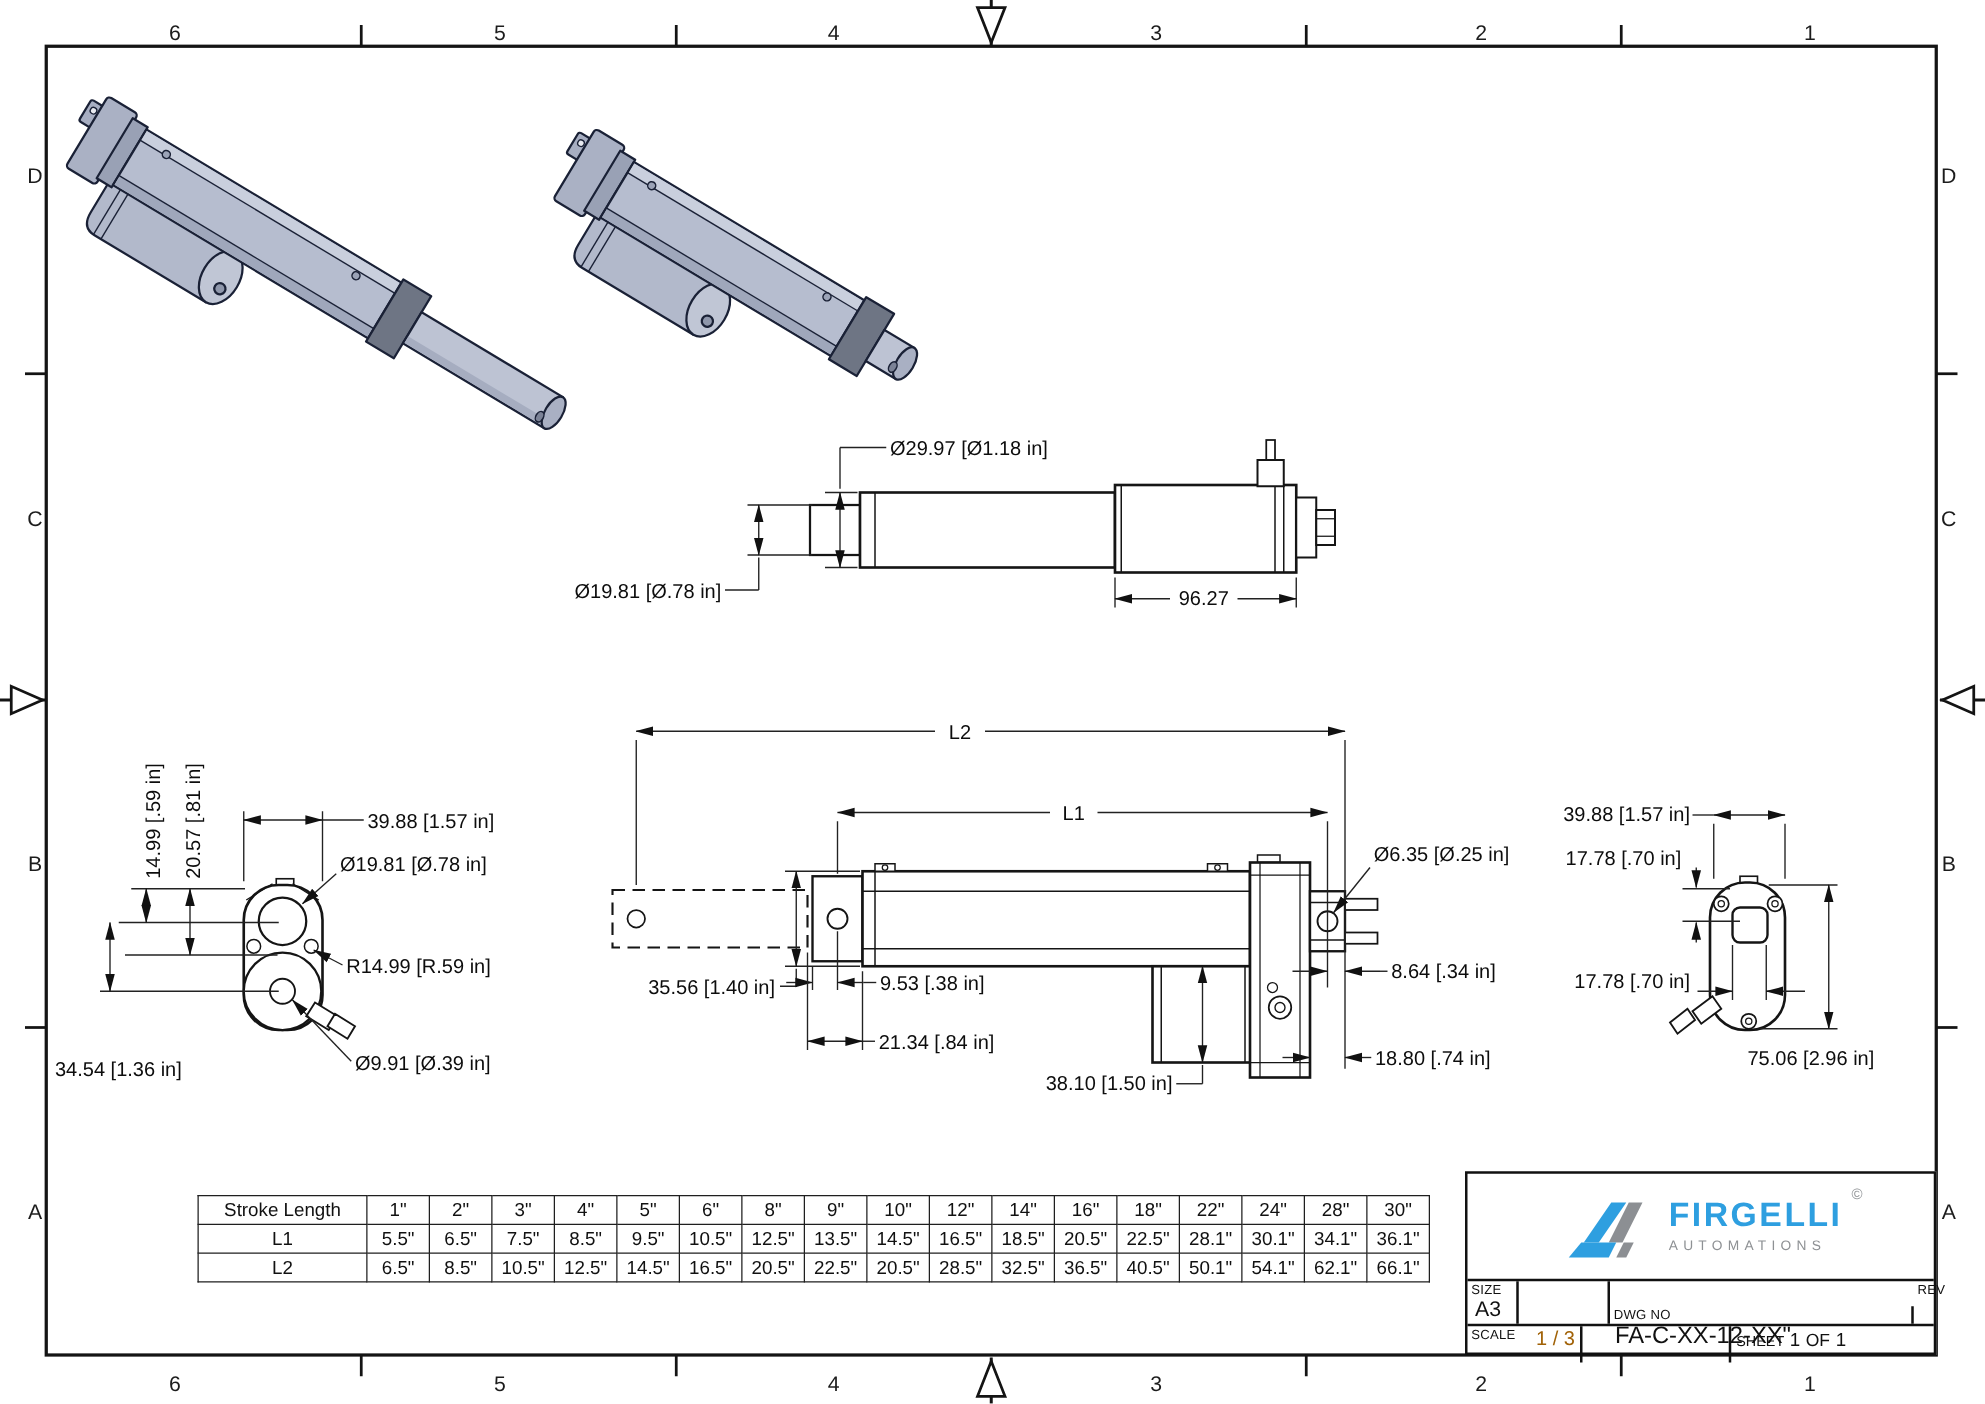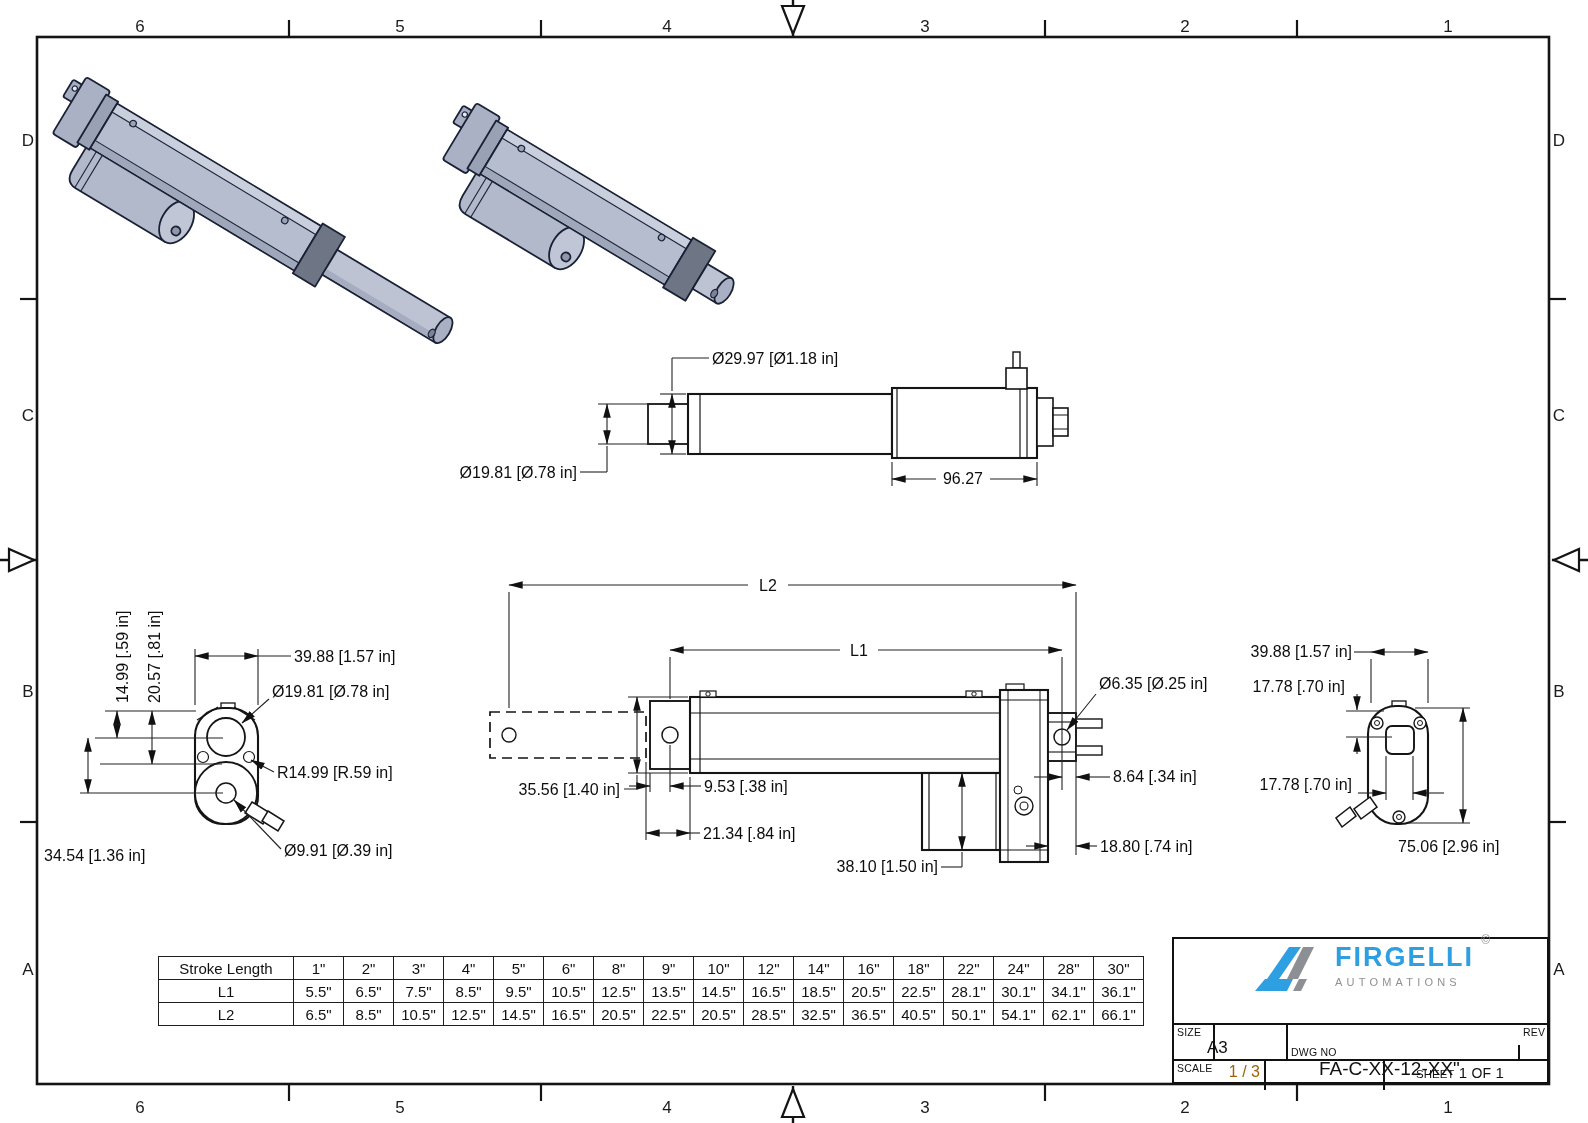--- a/index.html
+++ b/index.html
@@ -13,24 +13,24 @@
   
   .stroke-table{position:absolute;left:158px;top:956px;border-collapse:collapse;table-layout:fixed;}
   .stroke-table td{border:1.6px solid #1f1f1f;text-align:center;font-size:15px;color:#111;
                    height:22px;padding:0 1px;white-space:nowrap;overflow:hidden;}
   .stroke-table td.rowhead{width:132px;}
   .stroke-table td.cell{width:47px;}
   
   .titleblock{position:absolute;left:1172px;top:937px;width:377px;height:147px;
               border:2.2px solid #111;box-sizing:border-box;background:#fff;}
   .tb-row1{height:86px;border-bottom:2.2px solid #111;box-sizing:border-box;display:flex;
-           align-items:flex-start;justify-content:center;position:relative;}
+           align-items:center;justify-content:center;position:relative;}
   .tb-row2{height:36px;border-bottom:2.2px solid #111;box-sizing:border-box;display:flex;}
   .tb-row3{height:29px;display:flex;}
-  .tb-cell{border-right:2.2px solid #111;box-sizing:border-box;position:relative;padding-left:27px;}
+  .tb-cell{border-right:2.2px solid #111;box-sizing:border-box;position:relative;}
   .tb-cell:last-child{border-right:none;}
   .tb-label{font-size:10.5px;color:#111;position:absolute;top:1px;left:3px;letter-spacing:0.2px;}
   .logo-wrap{display:flex;align-items:center;gap:10px;}
   .brand-col{display:flex;flex-direction:column;line-height:1;position:relative;}
   .brand-main{font-size:27px;font-weight:bold;letter-spacing:2px;}
   .brand-sub{font-size:11px;letter-spacing:4.2px;margin-top:6px;}
   .brand-copy{position:absolute;top:-10px;right:-16px;font-size:12px;color:#8e9194;}
 </style>
 </head>
 <body>

